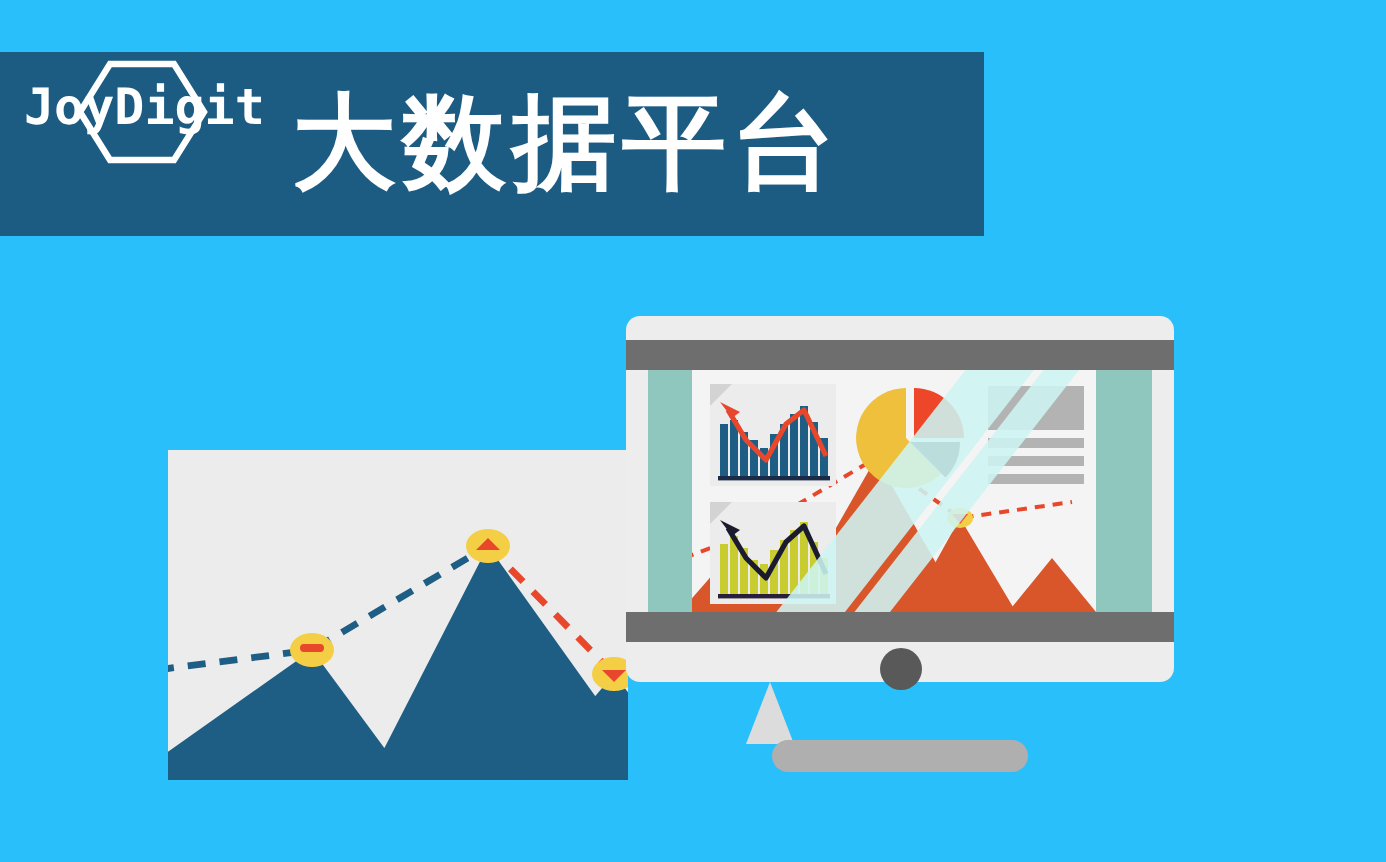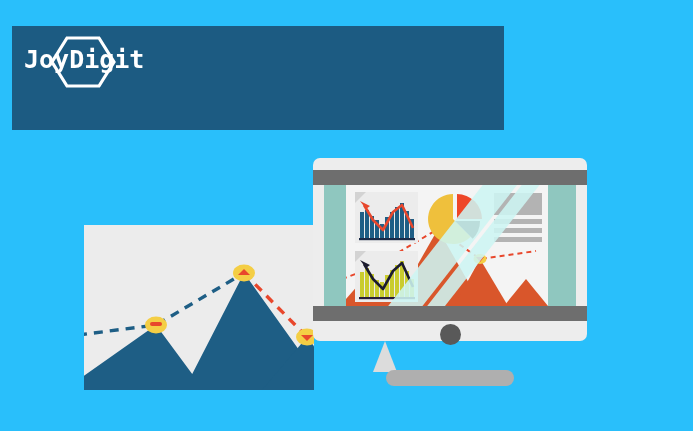--- a/index.html
+++ b/index.html
@@ -15,24 +15,24 @@
     position: relative;
     width: 693px;
     height: 431px;
     overflow: hidden;
     background: #29BFFB;
   }
 
   
   #header-banner {
     position: absolute;
-    left: 12px;
+    left: 0;
     top: 26px;
     width: 492px;
-    height: 104px;
+    height: 92px;
     background: #1C5B82;
     display: flex;
     align-items: center;
   }
 
   #brand-logo {
     position: relative;
     width: 118px;
     height: 88px;
     margin-left: 12px;
@@ -246,20 +246,21 @@
 
   <div id="header-banner">
 
     <div id="brand-logo">
       <svg id="brand-hexagon" viewBox="0 0 66 52">
         <polygon points="17,2 49,2 64,26 49,50 17,50 2,26" fill="none" stroke="#FFFFFF" stroke-width="3.2"></polygon>
       </svg>
       <div id="brand-wordmark">JoyDigit</div>
     </div>
 
+    <div id="banner-title">大数据平台</div>
   </div>
 
   <div id="left-panel">
     <svg id="left-panel-chart" viewBox="0 0 230 165">
 
       <polygon points="-20,165 72,100 120,165 100,165 160,48 215,125 190,165 -20,165" fill="#1E5E85"></polygon>
       <polygon points="178,165 223,112 252,150 252,165" fill="#1E5E85"></polygon>
 
       <polyline points="-6,110 72,100 160,48" fill="none" stroke="#1E5E85" stroke-width="3.4" stroke-dasharray="9,7" stroke-linecap="butt"></polyline>
       <polyline points="160,48 223,112 246,104" fill="none" stroke="#E8472C" stroke-width="3.4" stroke-dasharray="9,7" stroke-linecap="butt"></polyline>

